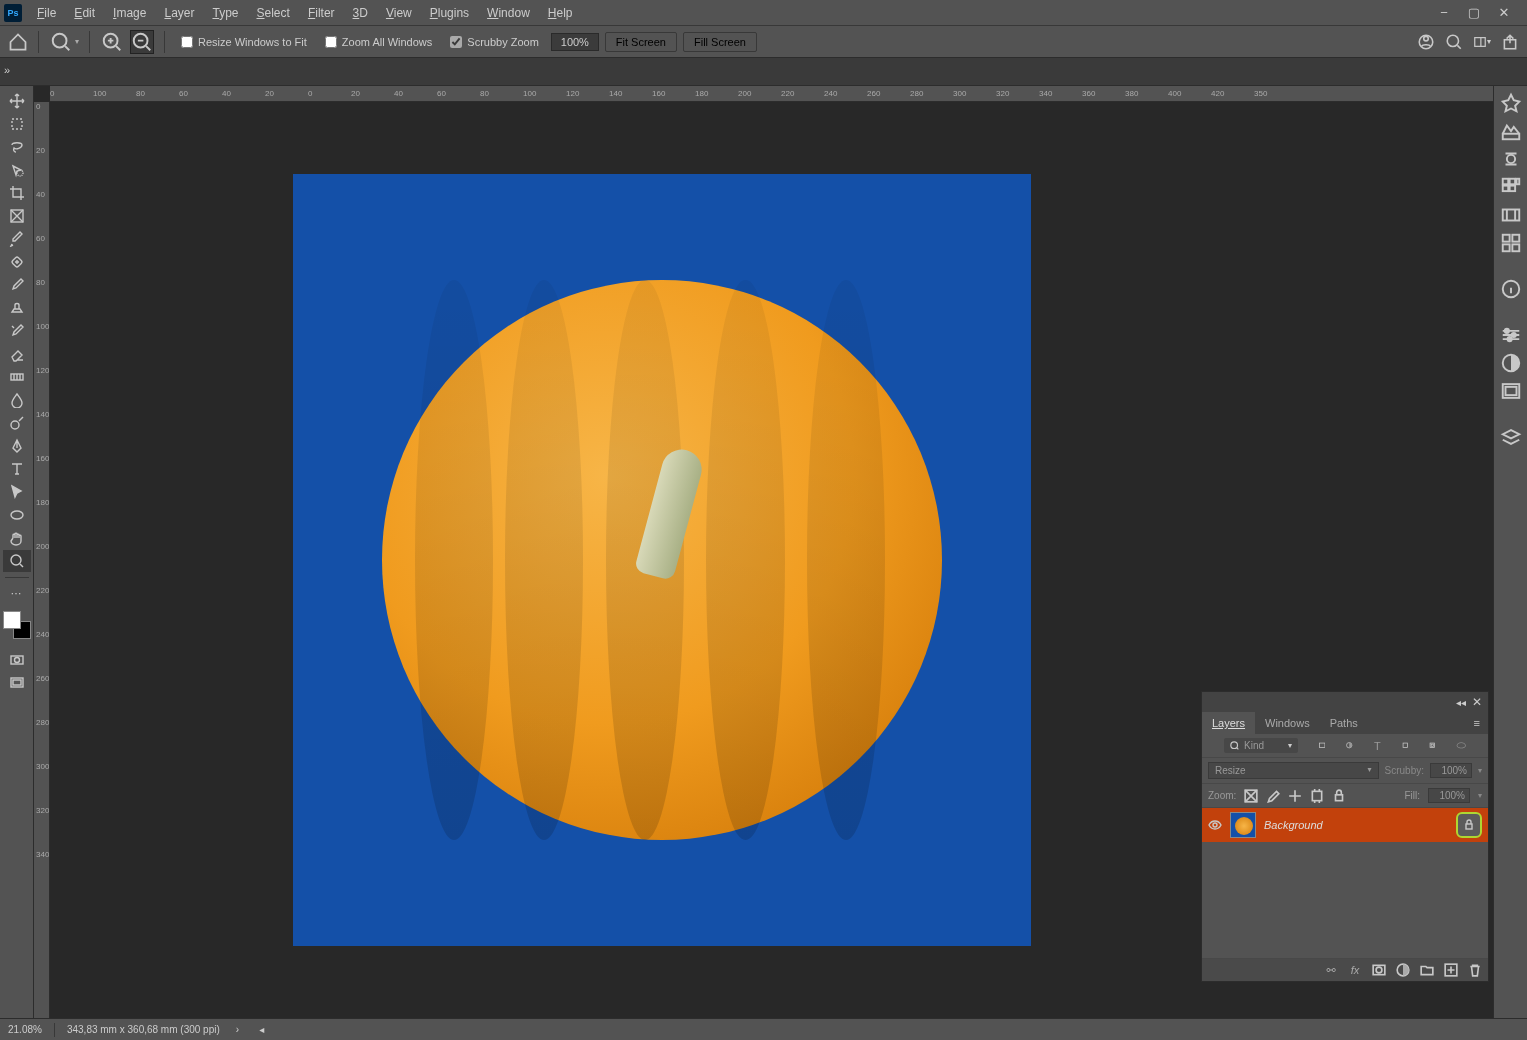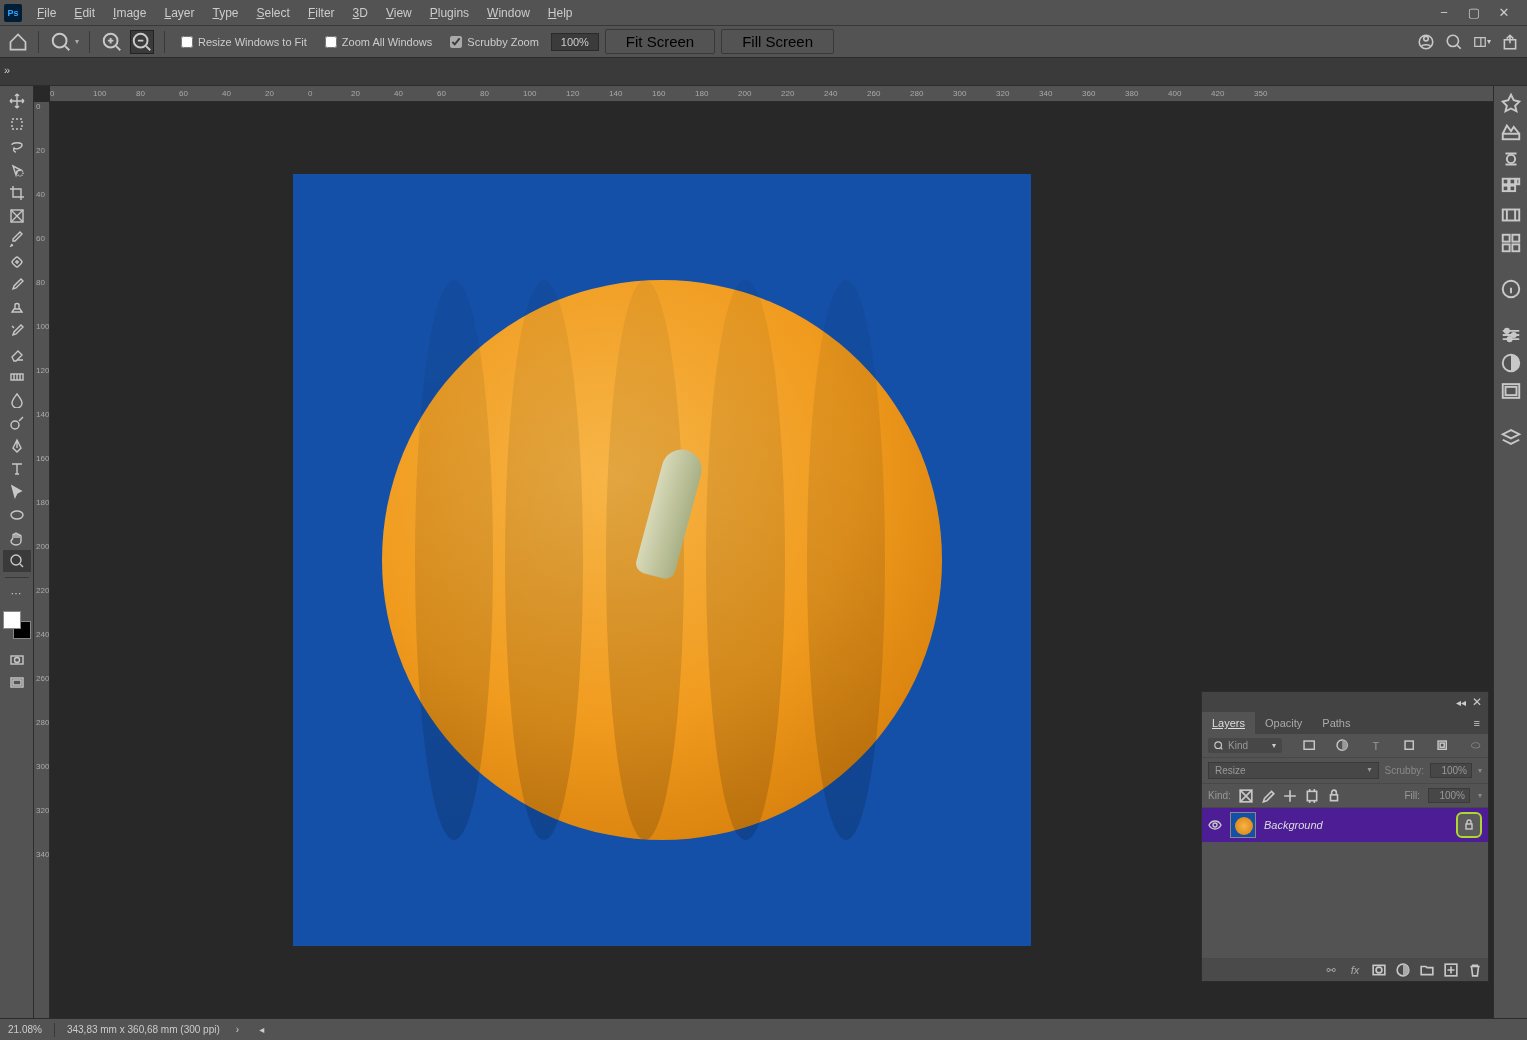--- a/index.html
+++ b/index.html
@@ -17,21 +17,21 @@
 
 .optionsbar { background: #535353; height: 32px; display: flex; align-items: center; padding: 0 8px; border-bottom: 1px solid #2c2c2c; gap: 6px; }
 .home-icon { width: 20px; height: 20px; display: flex; align-items: center; justify-content: center; cursor: pointer; }
 .opt-divider { width: 1px; height: 22px; background: #383838; margin: 0 4px; }
 .zoom-tool-preset { display: flex; align-items: center; gap: 2px; }
 .zoom-btn { width: 24px; height: 24px; display: flex; align-items: center; justify-content: center; cursor: pointer; border: 1px solid transparent; }
 .zoom-btn.active { background: #3a3a3a; border-color: #222; }
 .check-opt { display: flex; align-items: center; gap: 5px; padding: 0 6px; }
 .check-opt input { width: 12px; height: 12px; accent-color: #aaa; }
 .zoom-pct { background: #3b3b3b; border: 1px solid #2a2a2a; padding: 2px 8px; width: 48px; text-align: center; }
-.opt-btn { background: #535353; border: 1px solid #383838; padding: 3px 20px; cursor: pointer; font-size: 15px; border-radius: 2px; }
+.opt-btn { background: #535353; border: 1px solid #383838; padding: 3px 10px; cursor: pointer; font-size: 11px; border-radius: 2px; }
 .right-icons { margin-left: auto; display: flex; gap: 10px; align-items: center; }
 .ri { width: 18px; height: 18px; display: flex; align-items: center; justify-content: center; cursor: pointer; }
 
 
 .tabbar { background: #3a3a3a; height: 28px; display: flex; align-items: flex-end; padding-left: 36px; border-bottom: 1px solid #2c2c2c; position: relative; }
 .doc-tab { background: #535353; padding: 6px 14px; display: flex; align-items: center; gap: 8px; font-size: 11px; border-top-left-radius: 3px; border-top-right-radius: 3px; }
 .tab-close { cursor: pointer; font-size: 13px; color: #aaa; }
 .tab-arrow { position: absolute; left: 4px; top: 6px; cursor: pointer; }
 
 
@@ -68,33 +68,33 @@
 
 
 .layers-panel { position: absolute; right: 38px; bottom: 36px; width: 288px; background: #535353; border: 1px solid #2c2c2c; font-size: 11px; }
 .lp-header { display: flex; align-items: center; background: #434343; height: 20px; padding: 0 6px; }
 .lp-collapse { cursor: pointer; font-size: 10px; }
 .lp-close { cursor: pointer; font-size: 12px; margin-left: 6px; }
 .lp-tabs { display: flex; background: #434343; }
 .lp-tab { padding: 5px 10px; cursor: pointer; font-size: 11px; color: #aaa; }
 .lp-tab.active { background: #535353; color: #ddd; text-decoration: underline; }
 .lp-menu { margin-left: auto; padding: 5px 8px; cursor: pointer; }
-.lp-filter { display: flex; align-items: center; padding: 4px 6px; gap: 21px; border-bottom: 1px solid #484848; }
+.lp-filter { display: flex; align-items: center; padding: 4px 22px; gap: 21px; border-bottom: 1px solid #484848; }
 .lp-kind { display: flex; align-items: center; gap: 4px; background: #474747; padding: 2px 6px; border-radius: 2px; flex:1; }
 .lp-kind input { background: transparent; border: none; color: #999; font-size: 10px; width: 40px; }
 .lp-ficon { width: 14px; height: 14px; cursor: pointer; color: #999; display:flex;align-items:center;justify-content:center;}
 .lp-row { display: flex; align-items: center; padding: 4px 6px; gap: 6px; border-bottom: 1px solid #484848; color: #888; }
 .lp-select { background: #474747; border: 1px solid #3a3a3a; padding: 2px 6px; flex: 1; font-size: 10px; color: #999; }
 .lp-label { font-size: 10px; }
 .lp-pct { background: #474747; border: 1px solid #3a3a3a; padding: 1px 4px; width: 42px; font-size: 10px; text-align: right; color: #999; }
 .lp-lock-row { display: flex; align-items: center; padding: 4px 6px; gap: 8px; border-bottom: 1px solid #484848; color:#999;}
 .lp-lock-label { font-size: 10px; }
 .lp-lock-icon { width: 14px; height: 14px; cursor: pointer; display:flex;align-items:center;justify-content:center;}
 .lp-layers-list { min-height: 150px; max-height: 150px; overflow: auto; background: #535353; }
-.lp-layer { display: flex; align-items: center; padding: 4px 6px; gap: 8px; background: #4c1d95; }
+.lp-layer { display: flex; align-items: center; padding: 4px 6px; gap: 8px; background: #c2410c; }
 .lp-eye { width: 14px; height: 14px; cursor: pointer; display:flex;align-items:center;justify-content:center;}
 .lp-thumb { width: 26px; height: 26px; background: #1450a8; border: 1px solid #888; position: relative; }
 .lp-thumb::after { content:''; position:absolute; top:4px; left:4px; width:18px; height:18px; background: radial-gradient(circle, #f7b547, #d47c0a); border-radius:50%; }
 .lp-layer-name { font-style: italic; flex: 1; font-size: 11px; color:#ddd;}
 .lp-lock-badge { width: 26px; height: 26px; border: 2px solid #aed632; border-radius: 6px; display: flex; align-items: center; justify-content: center; cursor: pointer; background: #5b5b5b; }
 .lp-footer { display: flex; align-items: center; justify-content: flex-end; padding: 4px 6px; gap: 10px; border-top: 1px solid #484848; background:#4a4a4a;}
 .lp-ficon2 { width: 14px; height: 14px; cursor: pointer; color:#aaa; display:flex;align-items:center;justify-content:center;}
 
 
 .statusbar { height: 22px; background: #535353; border-top: 1px solid #2c2c2c; display: flex; align-items: center; padding: 0 8px; gap: 12px; font-size: 10px; }
@@ -494,21 +494,21 @@
     </div>
 
     <div class="layers-panel">
       <div class="lp-header">
         <div style="flex:1"></div>
         <span class="lp-collapse">◂◂</span>
         <span class="lp-close">✕</span>
       </div>
       <div class="lp-tabs">
         <div class="lp-tab active">Layers</div>
-        <div class="lp-tab">Opacity</div>
+        <div class="lp-tab">Windows</div>
         <div class="lp-tab">Paths</div>
         <div class="lp-menu">≡</div>
       </div>
       <div class="lp-filter">
         <div class="lp-kind">
           <svg viewBox="0 0 12 12" width="10" height="10">
               <circle cx="5" cy="5" r="4"></circle>
               <path d="M8 8l2 2"></path>
             </svg>
           <input value="Kind" style="">
@@ -539,21 +539,21 @@
           </div>
         <div class="lp-ficon">⬭</div>
       </div>
       <div class="lp-row">
         <div class="lp-select"><span>Resize</span> <span style="float:right;font-size:8px;">▾</span></div>
         <span class="lp-label">Scrubby:</span>
         <div class="lp-pct">100%</div>
         <span style="font-size:8px;color:#888;">▾</span>
       </div>
       <div class="lp-lock-row">
-        <span class="lp-lock-label">Kind:</span>
+        <span class="lp-lock-label">Zoom:</span>
         <div class="lp-lock-icon">
             <svg viewBox="0 0 12 12">
               <rect x="1" y="1" width="10" height="10"></rect>
               <path d="M1 1l10 10M11 1L1 11"></path>
             </svg>
           </div>
         <div class="lp-lock-icon">
             <svg viewBox="0 0 12 12">
               <path d="M9 2l2 2-6 6-3 1 1-3z"></path>
             </svg>

